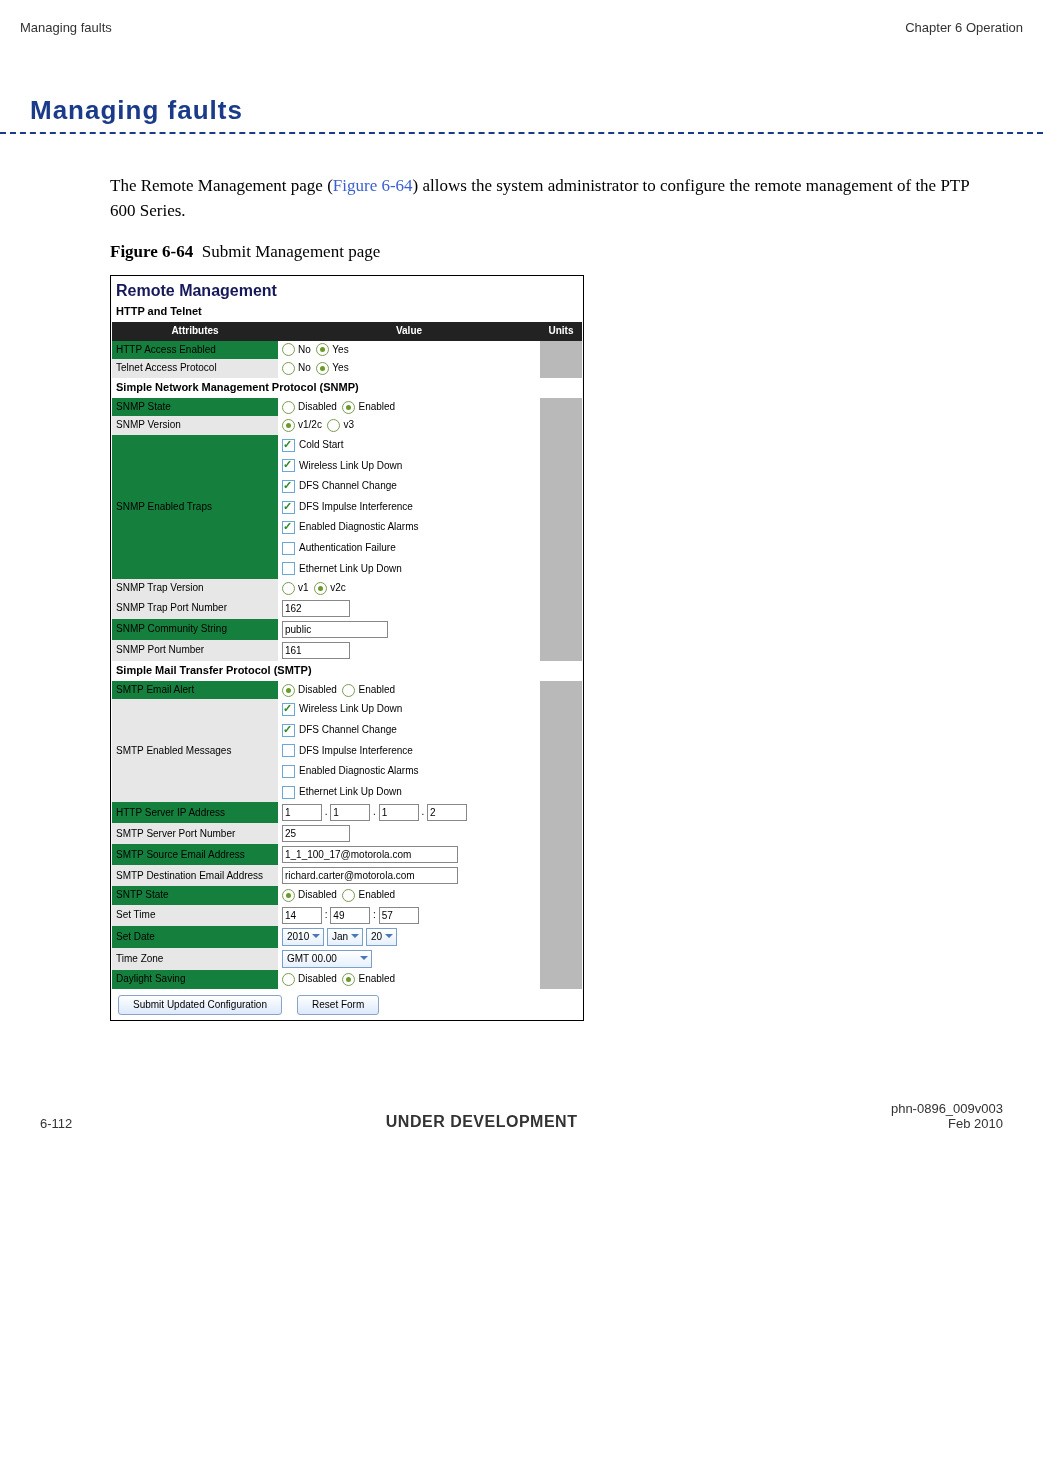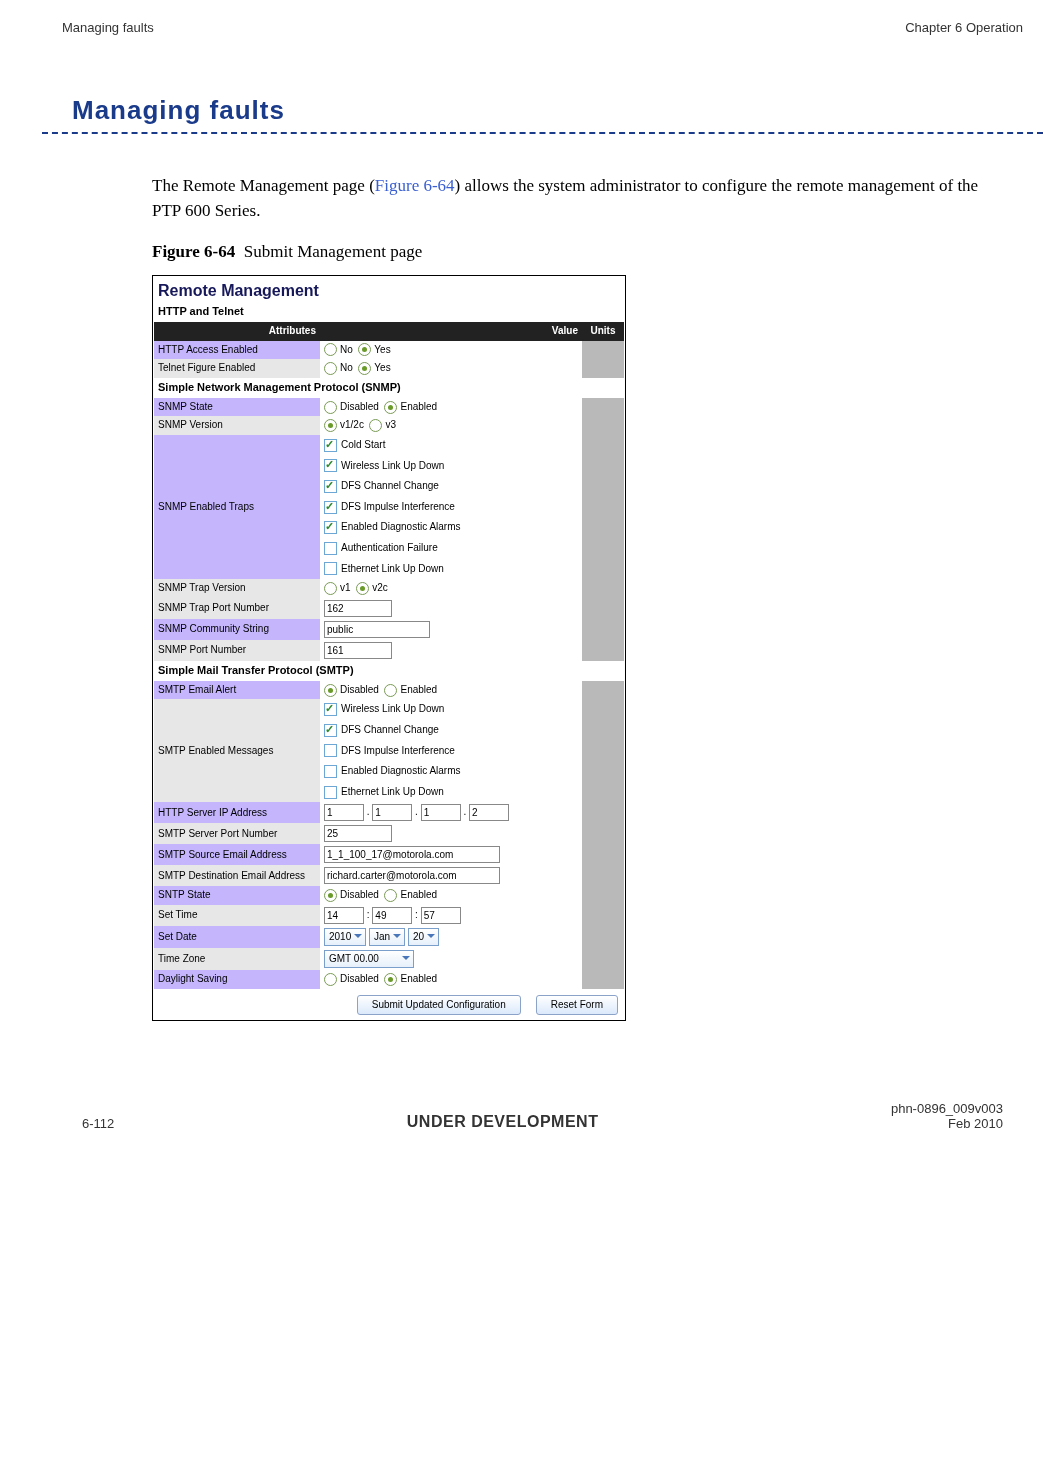--- a/index.html
+++ b/index.html
@@ -6,21 +6,20 @@
     margin: 0;
     padding: 0;
     font-family: Verdana, Geneva, sans-serif;
     background: #fff;
     color: #000;
     width: 1043px;
   }
   .page {
     padding: 20px 0 30px 0;
     box-sizing: border-box;
-    margin-left: 42px;
   }
   .top-headers {
     display: flex;
     justify-content: space-between;
     font-size: 13px;
     color: #333;
     padding: 0 20px 60px 20px;
   }
   .section-title {
     color: #1a3a8a;
@@ -70,33 +69,33 @@
   }
   table.cfg {
     border-collapse: collapse;
     width: 100%;
     table-layout: fixed;
   }
   table.cfg th {
     background: #222;
     color: #fff;
     font-size: 10px;
-    text-align: right;
+    text-align: center;
     padding: 2px 4px;
     font-weight: bold;
   }
   table.cfg th.attr-col { width: 158px; }
   table.cfg th.units-col { width: 34px; text-align: center; }
   table.cfg td {
     padding: 2px 4px;
     font-size: 10px;
     color: #000;
     vertical-align: middle;
   }
-  tr.r0 td { background: #c4b5fd; }
+  tr.r0 td { background: #15803d; }
   tr.r1 td { background: #e7e7e7; }
   tr.r0 td.val, tr.r1 td.val { background: #fff; }
   tr.r0 td.units, tr.r1 td.units { background: #b9b9b9; }
   .radio {
     display: inline-block;
     width: 11px; height: 11px;
     border: 1px solid #7a9b54;
     border-radius: 50%;
     vertical-align: middle;
     margin-right: 3px;
@@ -155,21 +154,21 @@
   }
   .sel::after {
     content: "";
     position: absolute;
     right: 3px; top: 5px;
     border: 4px solid transparent;
     border-top-color: #4976b8;
   }
   .optlabel { font-size: 10px; vertical-align: middle; }
   .btnbar {
-    text-align: right;
+    text-align: left;
     padding: 6px 0 4px 0;
     background: #fff;
   }
   .btn {
     display: inline-block;
     border: 1px solid #8ba3c9;
     background: linear-gradient(#fff,#dbe9fb);
     font-size: 10px;
     padding: 2px 14px;
     border-radius: 3px;
@@ -224,21 +223,21 @@
         </tr>
         <tr class="r0">
           <td>HTTP Access Enabled</td>
           <td class="val">
             <span class="radio"></span><span class="optlabel">No</span>
             &nbsp;<span class="radio checked"></span><span class="optlabel">Yes</span>
           </td>
           <td class="units"></td>
         </tr>
         <tr class="r1">
-          <td>Telnet Figure Enabled</td>
+          <td>Telnet Access Protocol</td>
           <td class="val">
             <span class="radio"></span><span class="optlabel">No</span>
             &nbsp;<span class="radio checked"></span><span class="optlabel">Yes</span>
           </td>
           <td class="units"></td>
         </tr>
       </tbody>
         </table>
       
       <div class="subsection">Simple Network Management Protocol (SNMP)</div>

